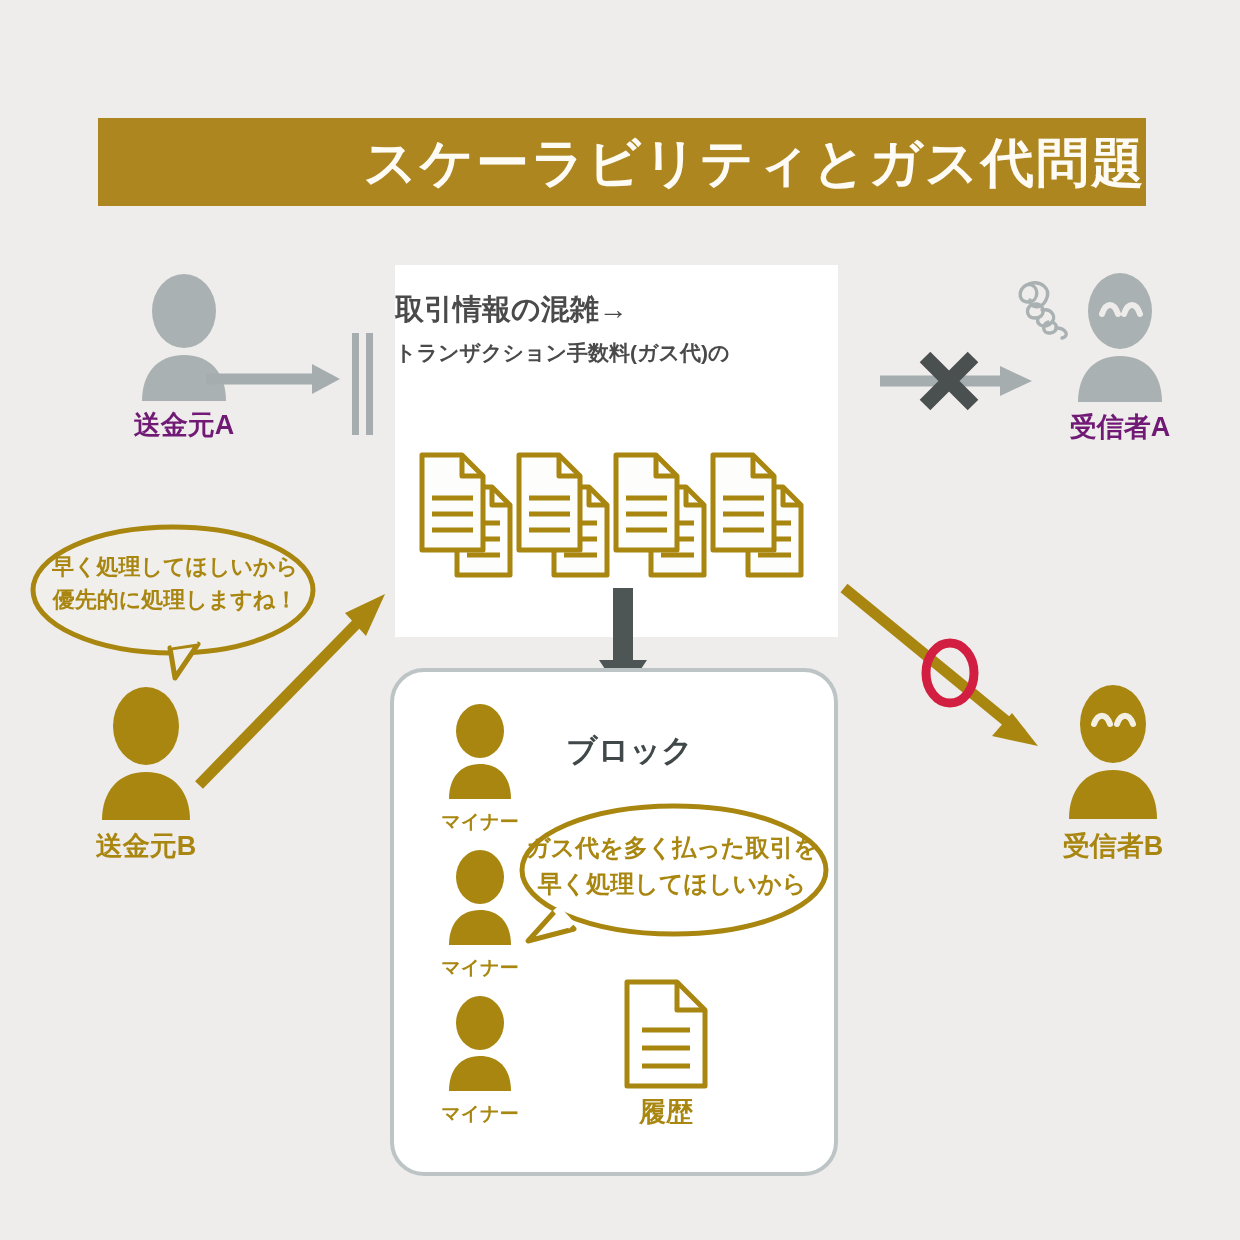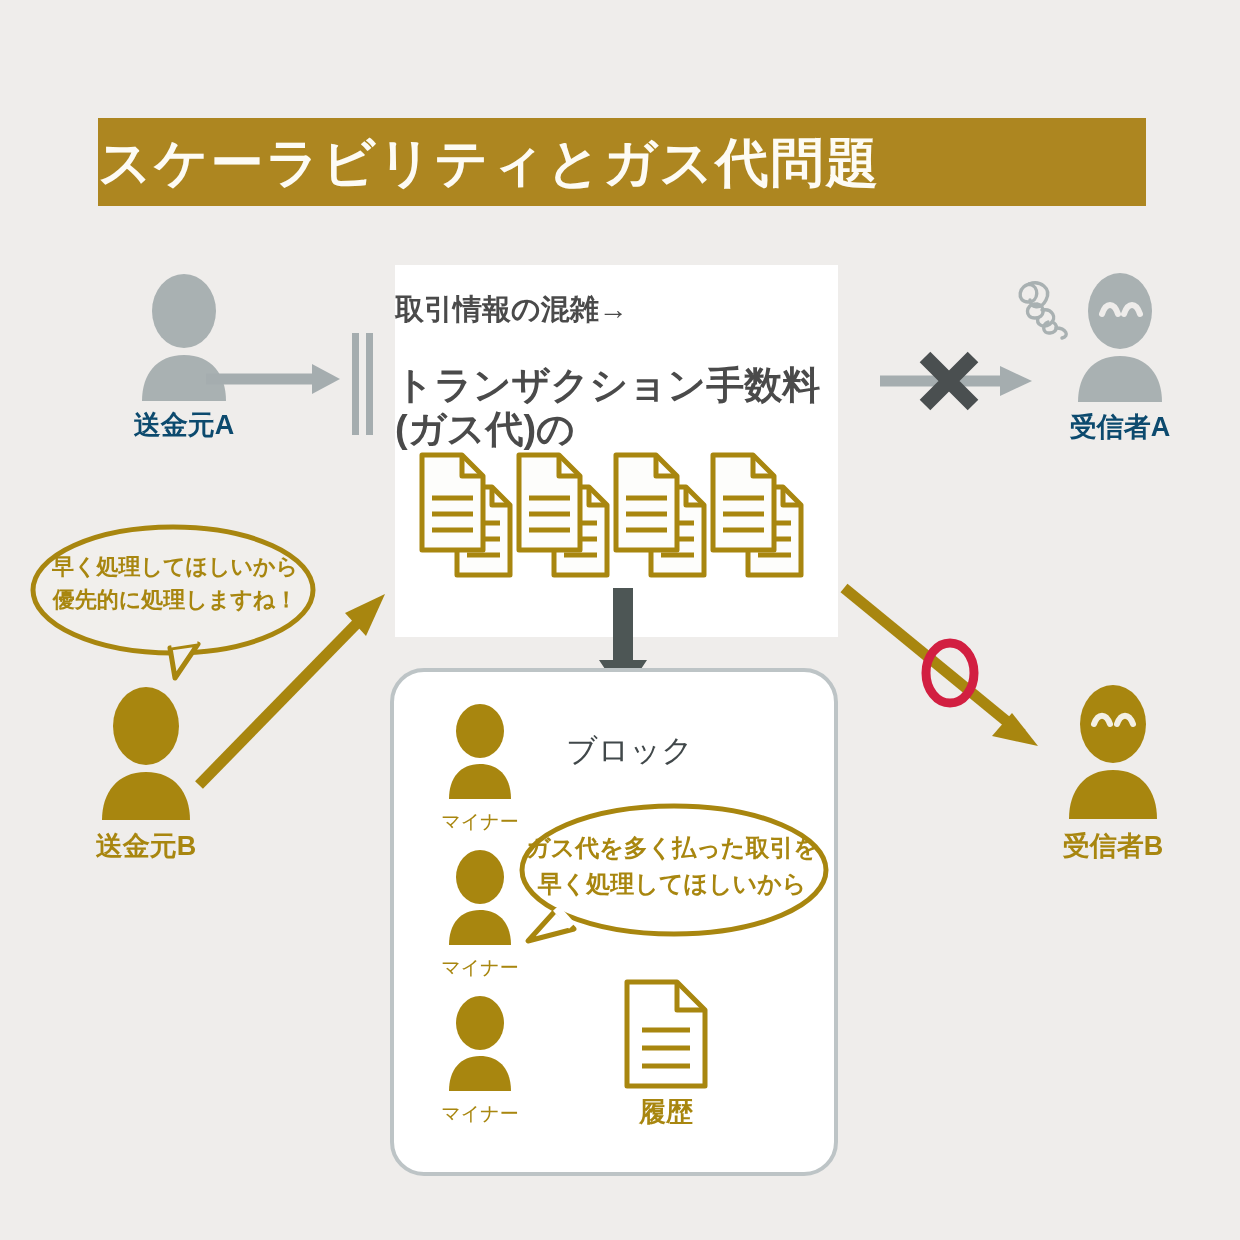--- a/index.html
+++ b/index.html
@@ -10,21 +10,21 @@
     overflow:hidden;
     position:relative;
   }
   #stage{position:absolute;left:0;top:0;width:1240px;height:1240px;}
   .abs{position:absolute;}
 
   
   #title-banner{
     left:98px;top:118px;width:1048px;height:88px;
     background:#ad8620;
-    display:flex;align-items:center;justify-content:flex-start;
+    display:flex;align-items:center;justify-content:flex-end;
   }
   #title-text{
     color:#fdfbf4;
     font-size:53px;
     font-weight:bold;
     letter-spacing:2px;
     line-height:1;
     white-space:nowrap;
   }
 
@@ -34,45 +34,45 @@
     background:#ffffff;
   }
   #congestion-text{
     position:absolute;left:0;top:22px;width:443px;
     text-align:left;
     color:#4a4a4a;
     font-size:29px;
     line-height:44px;
     font-weight:bold;
   }
-  #congestion-text .l2{font-size:38px;margin-top:32px;}
+  #congestion-text .l2{font-size:21px;}
 
   
   #docs-cluster{position:absolute;left:20px;top:185px;width:403px;height:145px;}
 
   
   #block-card{
     left:390px;top:668px;width:448px;height:508px;
     background:#ffffff;
     border:4px solid #bdc4c6;
     border-radius:34px;
     box-sizing:border-box;
   }
 
   
   .person-label{
     font-size:27px;font-weight:bold;white-space:nowrap;text-align:center;
   }
-  .gray-label{color:#0c4a6e;}
+  .gray-label{color:#701a75;}
   .gold-label{color:#a8860f;}
   .miner-label{
-    font-size:19px;font-weight:normal;color:#a8860f;white-space:nowrap;text-align:center;
+    font-size:19px;font-weight:bold;color:#a8860f;white-space:nowrap;text-align:center;
   }
   #block-label{
-    font-size:31px;font-weight:normal;color:#41484a;white-space:nowrap;
+    font-size:31px;font-weight:bold;color:#41484a;white-space:nowrap;
   }
   #history-label{
     font-size:27px;font-weight:bold;color:#a8860f;white-space:nowrap;text-align:center;
   }
 
   
   .bubble-text{
     position:absolute;text-align:center;color:#a8860f;font-weight:bold;white-space:nowrap;
   }
   #bubble1-text{font-size:22px;line-height:33px;left:0;top:30px;width:300px;}

